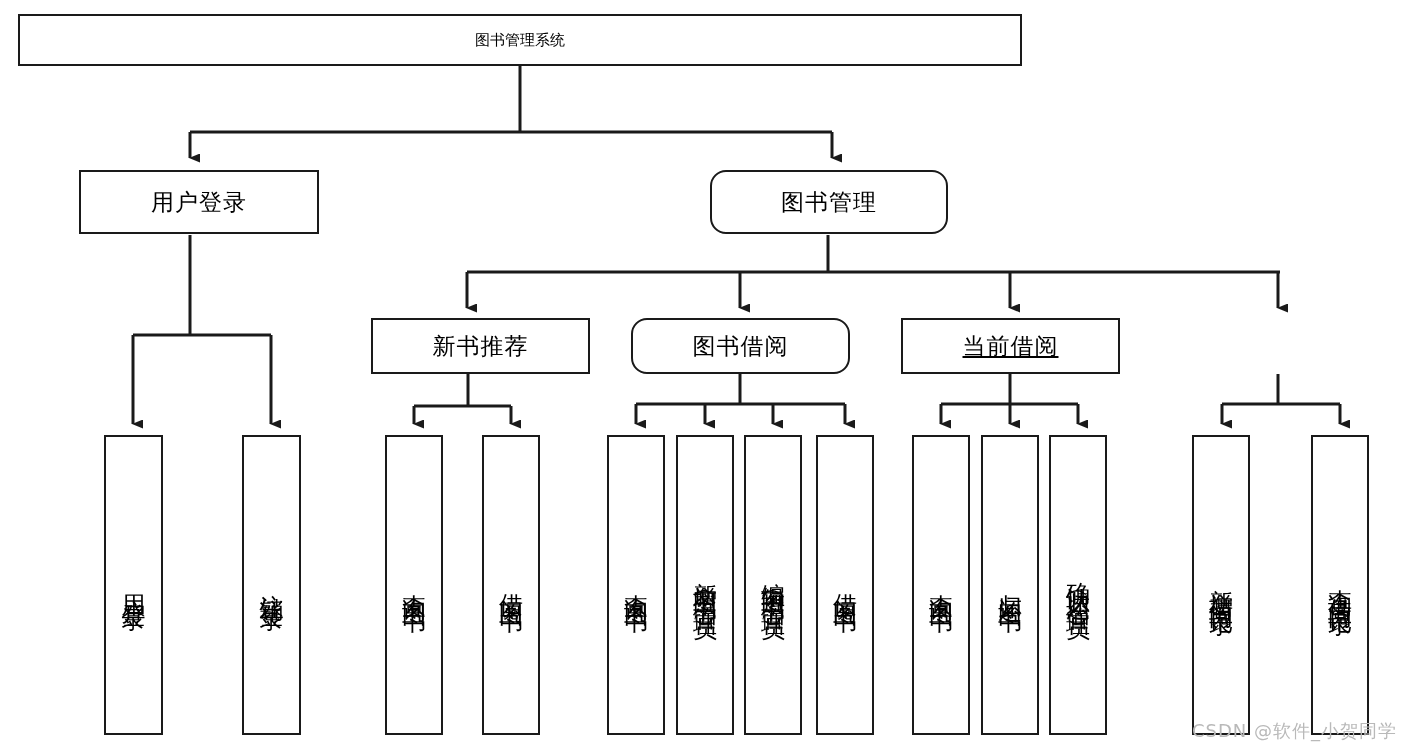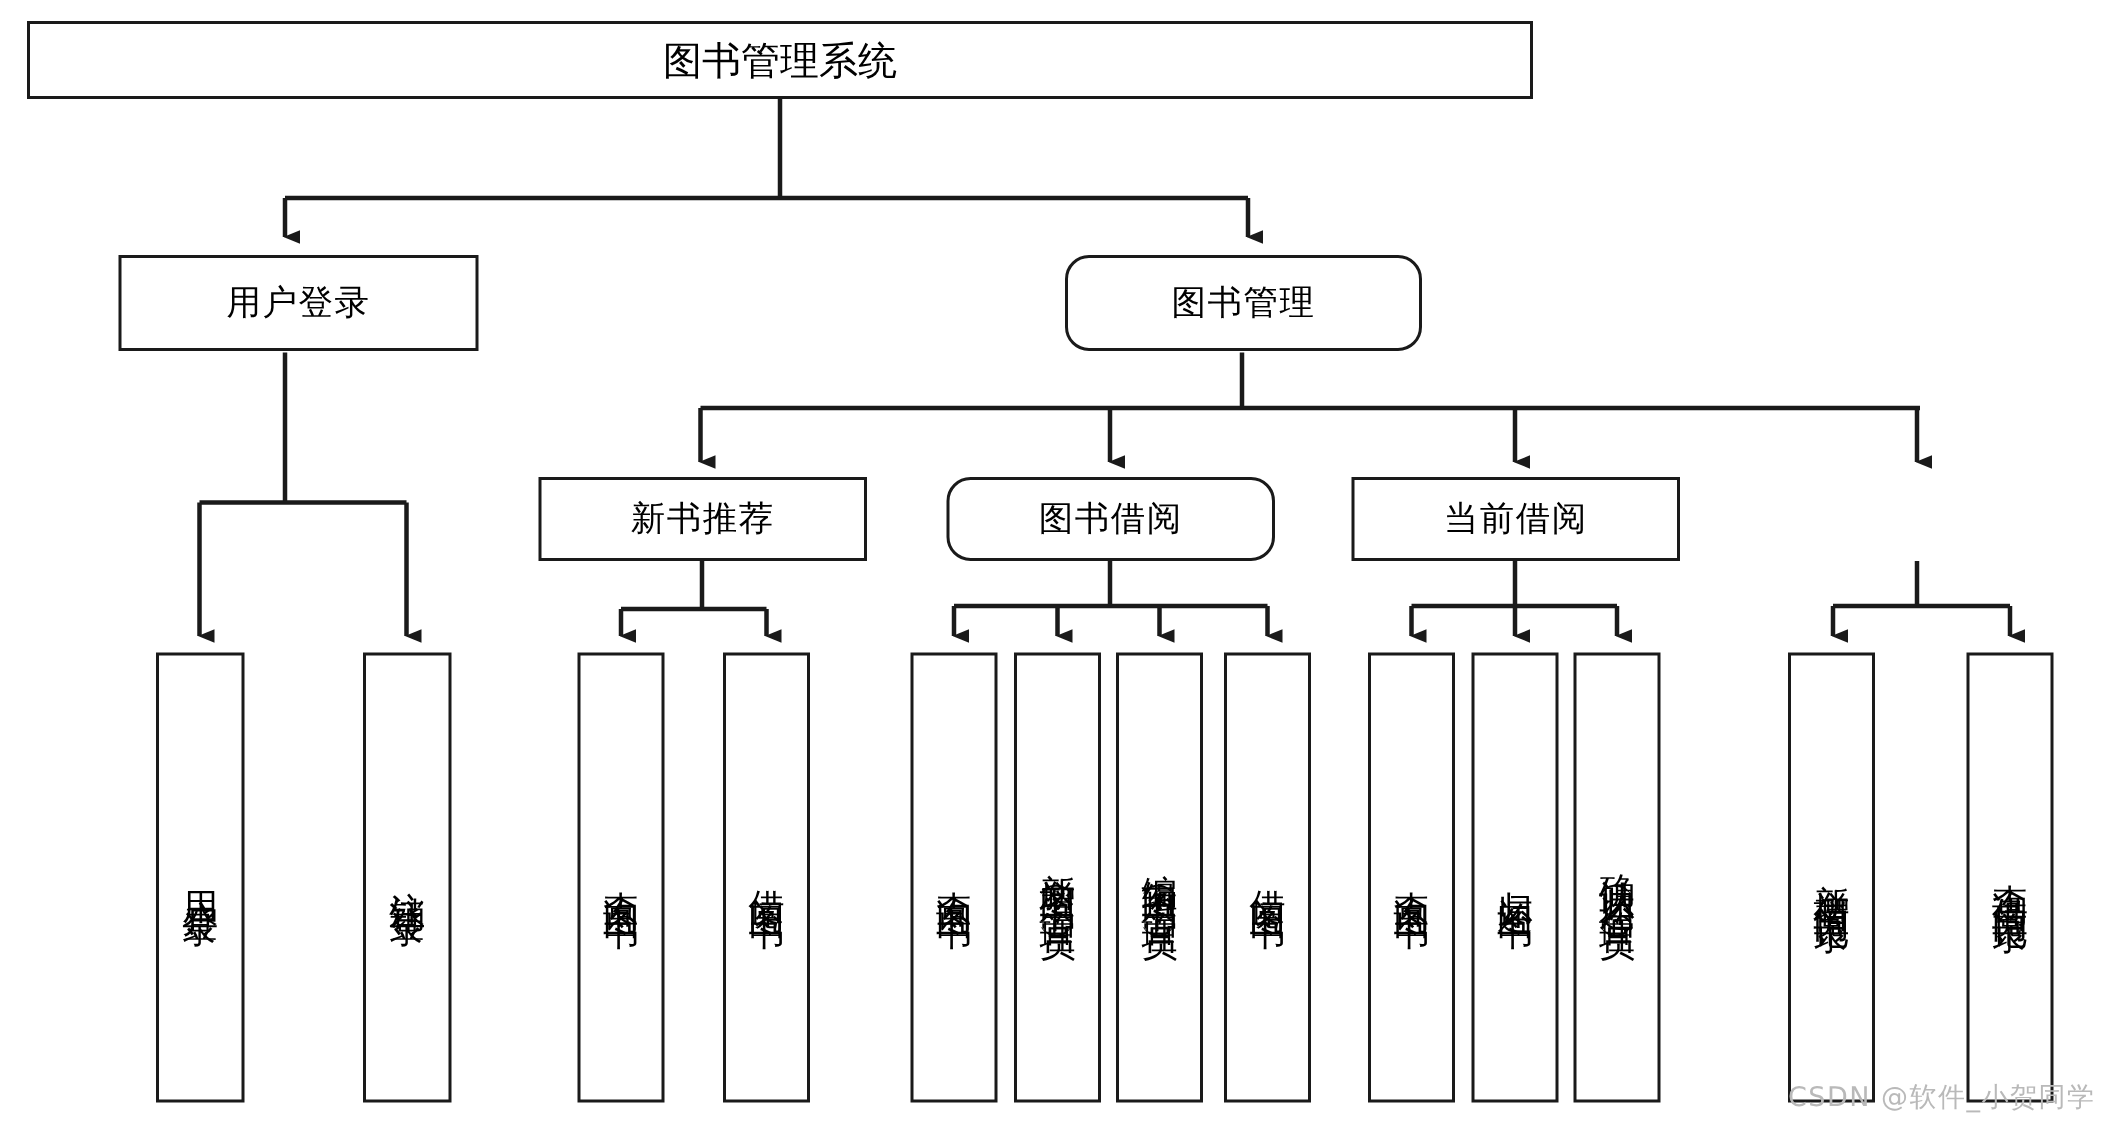--- a/index.html
+++ b/index.html
@@ -4,21 +4,21 @@
 <style>
   html,body{margin:0;padding:0;background:#ffffff;}
   body{width:1405px;height:747px;overflow:hidden;
        font-family:"DejaVu Sans","Liberation Sans",sans-serif;}
   #diagram-root{position:relative;width:1405px;height:747px;background:#ffffff;}
   svg#edges{position:absolute;left:0;top:0;width:1405px;height:747px;}
   .node{position:absolute;box-sizing:border-box;background:#ffffff;
         border:2.5px solid #1a1a1a;display:flex;align-items:center;
         justify-content:center;color:#000000;}
   .node.h-node{font-size:23px;line-height:1.15;letter-spacing:1px;}
-  .node.root-node{font-size:26px;}
+  .node.root-node{font-size:15px;}
   .leaf{position:absolute;box-sizing:border-box;background:#ffffff;
         border:2.5px solid #1a1a1a;display:flex;align-items:center;
         justify-content:center;overflow:hidden;}
   .leaf .vtext{writing-mode:vertical-rl;text-orientation:upright;
         font-size:24px;line-height:1.0;letter-spacing:5px;color:#000000;
         white-space:nowrap;}
   .watermark{position:absolute;right:8px;bottom:4px;font-size:18px;
         color:#b9b9b9;letter-spacing:1px;white-space:nowrap;}
 </style>
 </head>
@@ -74,23 +74,23 @@
       <path d="M1222,404 L1222,424" marker-end="url(#arrowhead)"></path>
       <path d="M1340,404 L1340,424" marker-end="url(#arrowhead)"></path>
     </g>
   </svg>
 
   <div class="node root-node" style="left:18px;top:14px;width:1004px;height:52px;">图书管理系统</div>
 
   <div class="node h-node" style="left:79px;top:170px;width:240px;height:64px;">用户登录</div>
   <div class="node h-node" style="left:710px;top:170px;width:238px;height:64px;border-radius:16px;">图书管理</div>
 
-  <div class="node h-node" style="left:359px;top:318px;width:219px;height:56px;">新书推荐</div>
+  <div class="node h-node" style="left:371px;top:318px;width:219px;height:56px;">新书推荐</div>
   <div class="node h-node" style="left:631px;top:318px;width:219px;height:56px;border-radius:16px;">图书借阅</div>
-  <div class="node h-node" style="left:901px;top:318px;width:219px;height:56px;">当前借阅</div>
+  <div class="node h-node" style="left:901px;top:318px;width:219px;height:56px;text-decoration:underline;">当前借阅</div>
 
   <div class="leaf" style="left:104px;top:435px;width:59px;height:300px;">
     <span class="vtext">用户登录</span>
   </div>
   <div class="leaf" style="left:242px;top:435px;width:59px;height:300px;">
     <span class="vtext">注销登录</span>
   </div>
 
   <div class="leaf" style="left:385px;top:435px;width:58px;height:300px;">
     <span class="vtext">查询图书</span>

